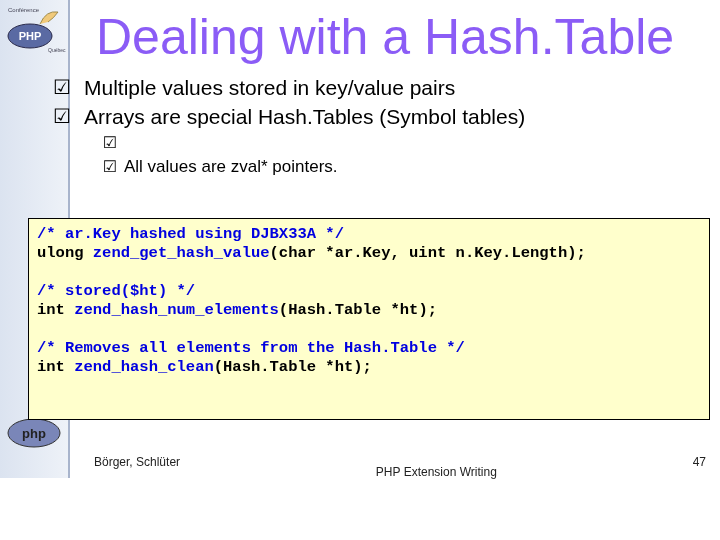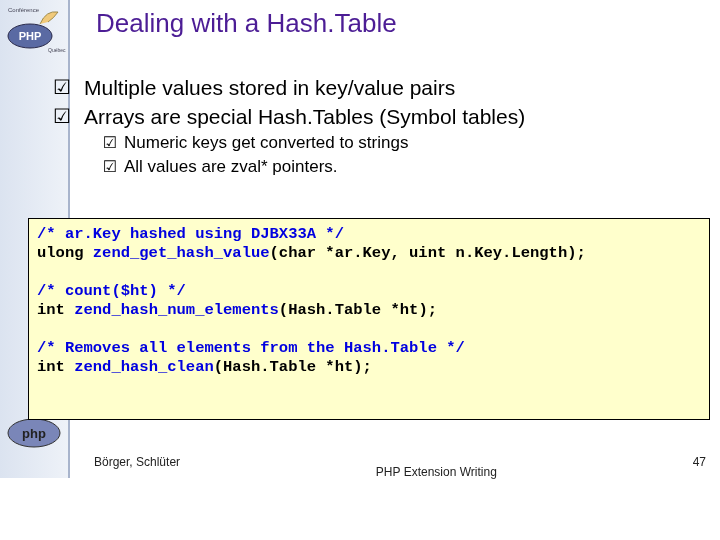--- a/index.html
+++ b/index.html
@@ -5,21 +5,21 @@
   * { margin: 0; padding: 0; box-sizing: border-box; }
   html, body { width: 720px; height: 540px; font-family: Verdana, Geneva, sans-serif; background: #fff; overflow: hidden; }
   .slide { position: relative; width: 720px; height: 478px; background: #fff; }
   .left-stripe { position: absolute; left: 0; top: 0; bottom: 0; width: 70px;
     background: linear-gradient(to right, #dbe3f0, #eef2f8);
     border-right: 2px solid #a8b4cc; }
   .logo-top { position: absolute; left: 4px; top: 2px; width: 64px; height: 52px; }
   .logo-top svg { width: 100%; height: 100%; }
   .logo-bottom { position: absolute; left: 6px; bottom: 28px; width: 56px; height: 34px; }
   .logo-bottom svg { width: 100%; height: 100%; }
-  .title { position: absolute; left: 96px; top: 8px; font-size: 26px; color: #4c1d95; font-family: Verdana, sans-serif; text-align: center; }
+  .title { position: absolute; left: 96px; top: 8px; font-size: 50px; color: #8b5cf6; font-family: Verdana, sans-serif; text-align: center; }
   .bullets { position: absolute; left: 40px; top: 74px; right: 16px; }
   .row { display: flex; align-items: flex-start; margin-bottom: 2px; }
   .check { width: 44px; flex-shrink: 0; font-size: 20px; color: #000; line-height: 26px; text-align:center; }
   .btext { font-size: 21px; color: #000; line-height: 27px; }
   .sub { margin-left: 56px; }
   .sub .check { width: 28px; font-size: 16px; line-height: 22px; }
   .sub .btext { font-size: 17px; line-height: 22px; }
   .codebox { position: absolute; left: 28px; right: 10px; top: 218px; bottom: 58px;
     background: #ffffcc; border: 1px solid #000; padding: 6px 8px;
     font-family: "Courier New", monospace; font-size: 15.5px; line-height: 19px;
@@ -61,32 +61,31 @@
     <div class="row">
       <span class="check">☑</span>
       <span class="btext">Multiple values stored in key/value pairs</span>
     </div>
     <div class="row">
       <span class="check">☑</span>
       <span class="btext">Arrays are special Hash.Tables (Symbol tables)</span>
     </div>
     <div class="row sub">
       <span class="check">☑</span>
-      <span class="btext">Numeric keys get converted to strings</span>
     </div>
     <div class="row sub">
       <span class="check">☑</span>
       <span class="btext">All values are zval* pointers.</span>
     </div>
   </div>
 
   <div class="codebox"><span class="cmt">/* ar.Key hashed using DJBX33A */</span>
 <span><span>ulong </span><span class="blue">zend_get_hash_value</span><span>(char *ar.Key, uint n.Key.Length);</span></span>
 
-<span class="cmt">/* count($ht) */</span>
+<span class="cmt">/* stored($ht) */</span>
 <span><span>int </span><span class="blue">zend_hash_num_elements</span><span>(Hash.Table *ht);</span></span>
 
 <span class="cmt">/* Removes all elements from the Hash.Table */</span>
 <span><span>int </span><span class="blue">zend_hash_clean</span><span>(Hash.Table *ht);</span></span></div>
 
   <div class="footer">
     <span class="fl">Börger, Schlüter</span>
     <span class="fc">PHP Extension Writing</span>
     <span class="fr">47</span>
   </div>

